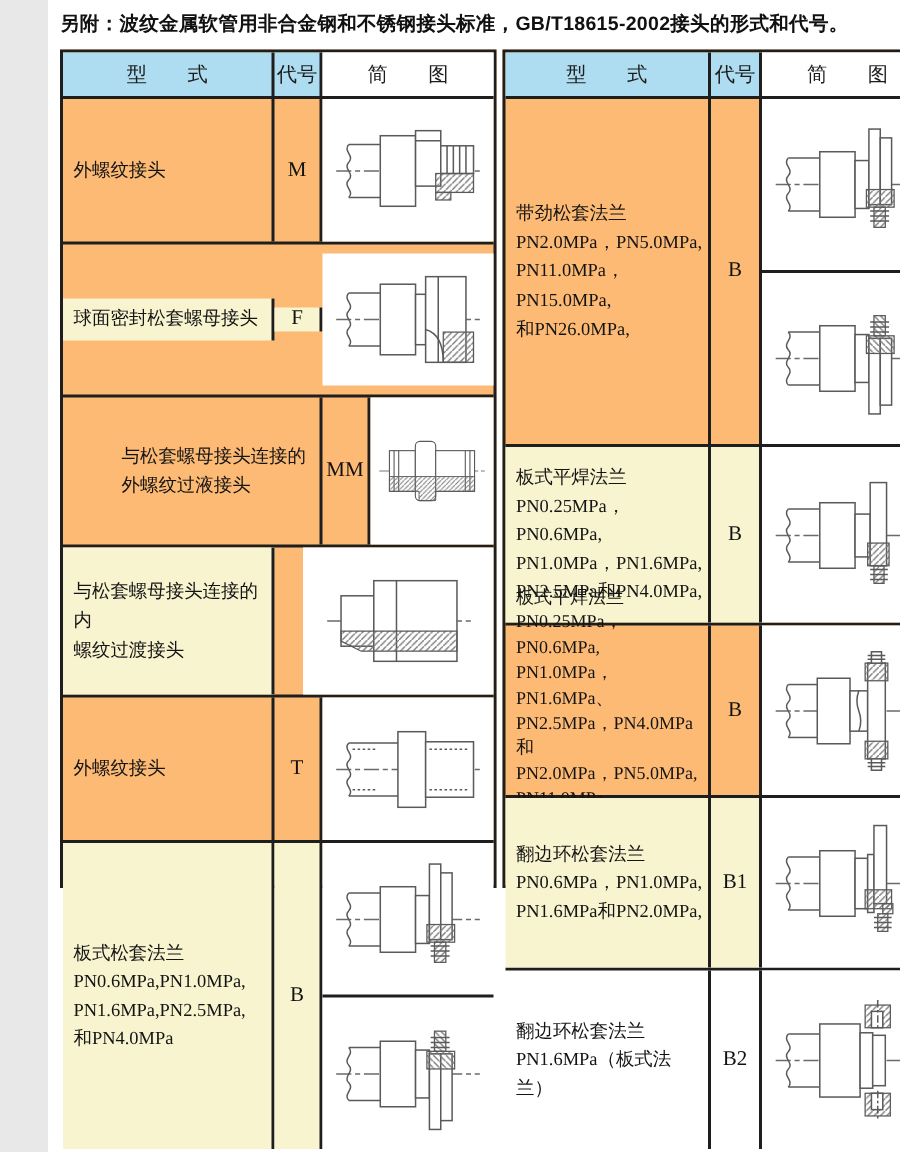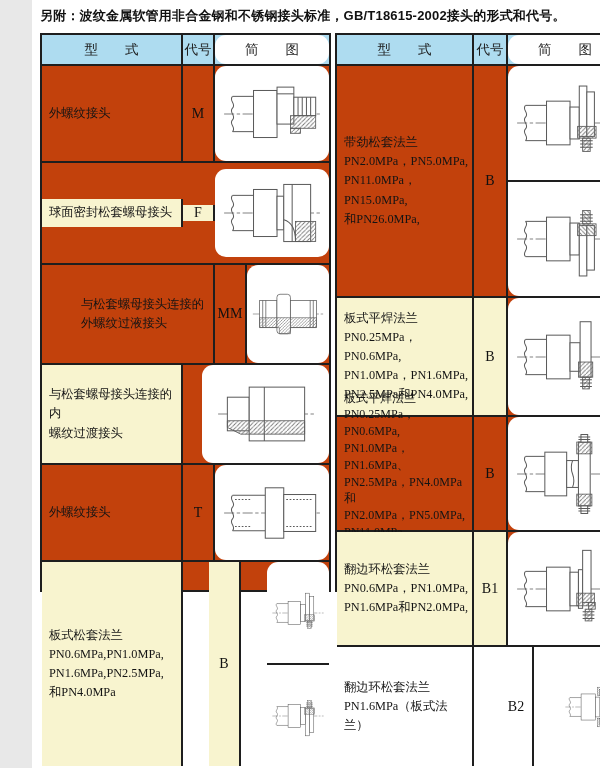--- a/index.html
+++ b/index.html
@@ -8,43 +8,43 @@
     font-family:"Liberation Serif","DejaVu Serif",serif;color:#1a1a1a;overflow:hidden;margin-left:32px;
   }
   .title{
     position:absolute;left:8px;top:7px;width:586px;
     font-family:"Liberation Sans","DejaVu Sans",sans-serif;
     font-weight:bold;font-size:13px;letter-spacing:0.2px;color:#111;
   }
   .tables{position:absolute;left:8px;top:33px;display:flex;gap:4px;}
   .half{
     box-sizing:border-box;border:2px solid var(--border,#1e1e1e);
-    background:#c2410c;height:559px;
+    background:#fdba74;height:559px;
   }
   .half.left{width:291px;}
   .half.right{width:289px;}
   .thead{
     display:flex;height:31px;box-sizing:border-box;
     border-bottom:2px solid var(--border,#1e1e1e);
     background:var(--header-bg,#aedcf0);
   }
   .thead .cell{display:flex;align-items:center;justify-content:center;
     font-size:13.5px;color:#1c1c1c;}
   .row{display:flex;box-sizing:border-box;border-bottom:2px solid var(--border,#1e1e1e);}
-  .rows .row:last-child{border-bottom:none;gap:26px;}
+  .rows .row:last-child{border-bottom:none;}
   .cell{box-sizing:border-box;min-width:0;min-height:0;}
   .type-cell{border-right:2px solid var(--border,#1e1e1e);}
   .code-cell{border-right:2px solid var(--border,#1e1e1e);
     display:flex;align-items:center;justify-content:center;
     font-size:14px;color:#111;}
   .half.left .type-cell{width:141px;}
   .half.left .code-cell{width:32px;}
   .half.right .type-cell{width:137px;}
   .half.right .code-cell{width:34px;}
-  .diagram-cell{flex:1;display:flex;flex-direction:column;background:#fff;border-radius:11px;}
+  .diagram-cell{flex:1;display:flex;flex-direction:column;background:#fff;}
   .row .type-cell{
     display:flex;align-items:center;
     padding:4px 2px 4px 7px;
     white-space:pre-line;font-size:12.3px;line-height:1.55;color:#141414;
   }
   .row .type-cell.dense{font-size:12px;line-height:1.4;}
   .row.hl .type-cell,.row.hl .code-cell{background:var(--hl-bg,#f8f4cf);}
   .diag{flex:1;display:flex;align-items:center;justify-content:center;
     min-height:0;padding:2px 4px;}
   .diag + .diag{border-top:2px solid var(--border,#1e1e1e);}

